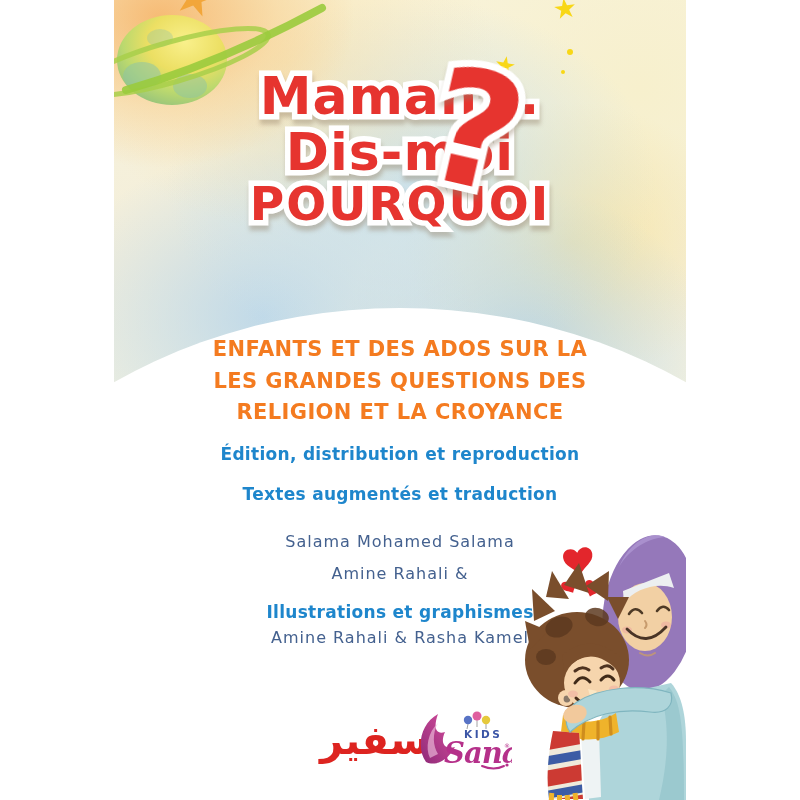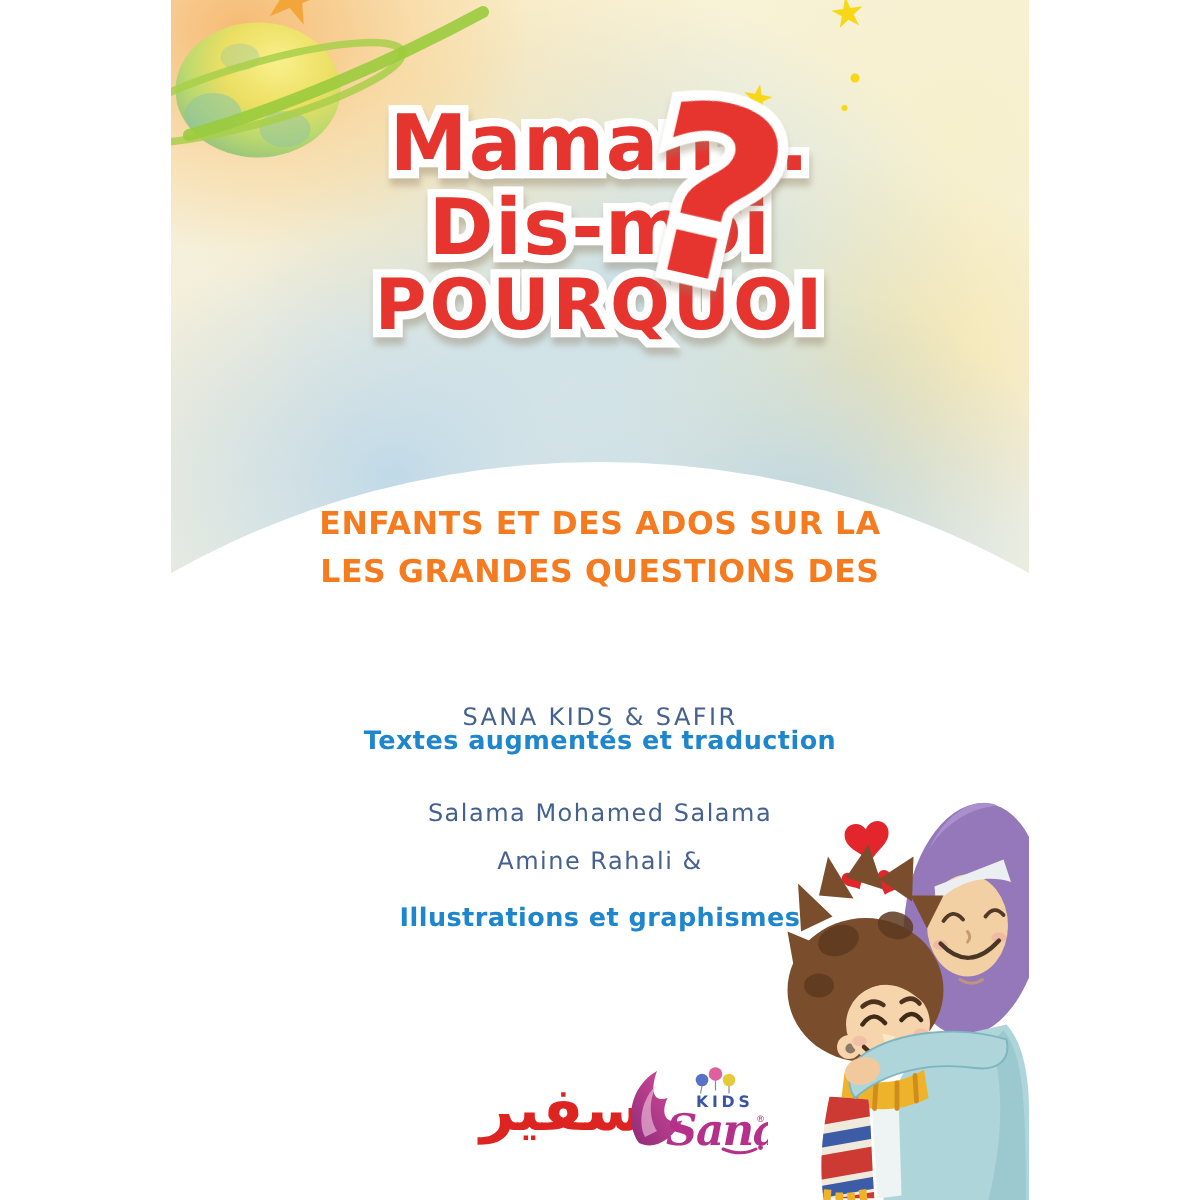--- a/index.html
+++ b/index.html
@@ -104,28 +104,30 @@
     <div class="title">
       <div class="t-line t1" data-text="Maman...">Maman...</div>
       <div class="t-line t2" data-text="Dis-moi">Dis-moi</div>
       <div class="t-line t3" data-text="Pourquoi">Pourquoi</div>
       <div class="t-qmark" data-text="?">?</div>
     </div>
 
     <div class="tagline">
       <div>ENFANTS ET DES ADOS SUR LA</div>
       <div>LES GRANDES QUESTIONS DES</div>
+      <div>RELIGION ET LA CROYANCE</div>
     </div>
 
     <div class="credits">
-      <div class="cr cr-n p-l1">SANA KIDS &amp; SAFIR</div>
+      <div class="cr cr-h p-h1">Édition, distribution et reproduction</div>
       <div class="cr cr-h p-h2">Textes augmentés et traduction</div>
       <div class="cr cr-n p-l2">Amine Rahali &amp;</div>
       <div class="cr cr-n p-l3">Salama Mohamed Salama</div>
       <div class="cr cr-h p-h3">Illustrations et graphismes</div>
+      <div class="cr cr-n p-l4">Amine Rahali &amp; Rasha Kamel</div>
     </div>
 
     <svg class="family" width="167" height="275" viewBox="0 0 167 275">
       <defs>
         <clipPath id="scarfClip">
           <path d="M 34,206 C 29,230 27,252 30,274 L 64,274 C 62,250 62,226 60,208 Z"></path>
         </clipPath>
       </defs>
 
       <g fill="#e3262c">

